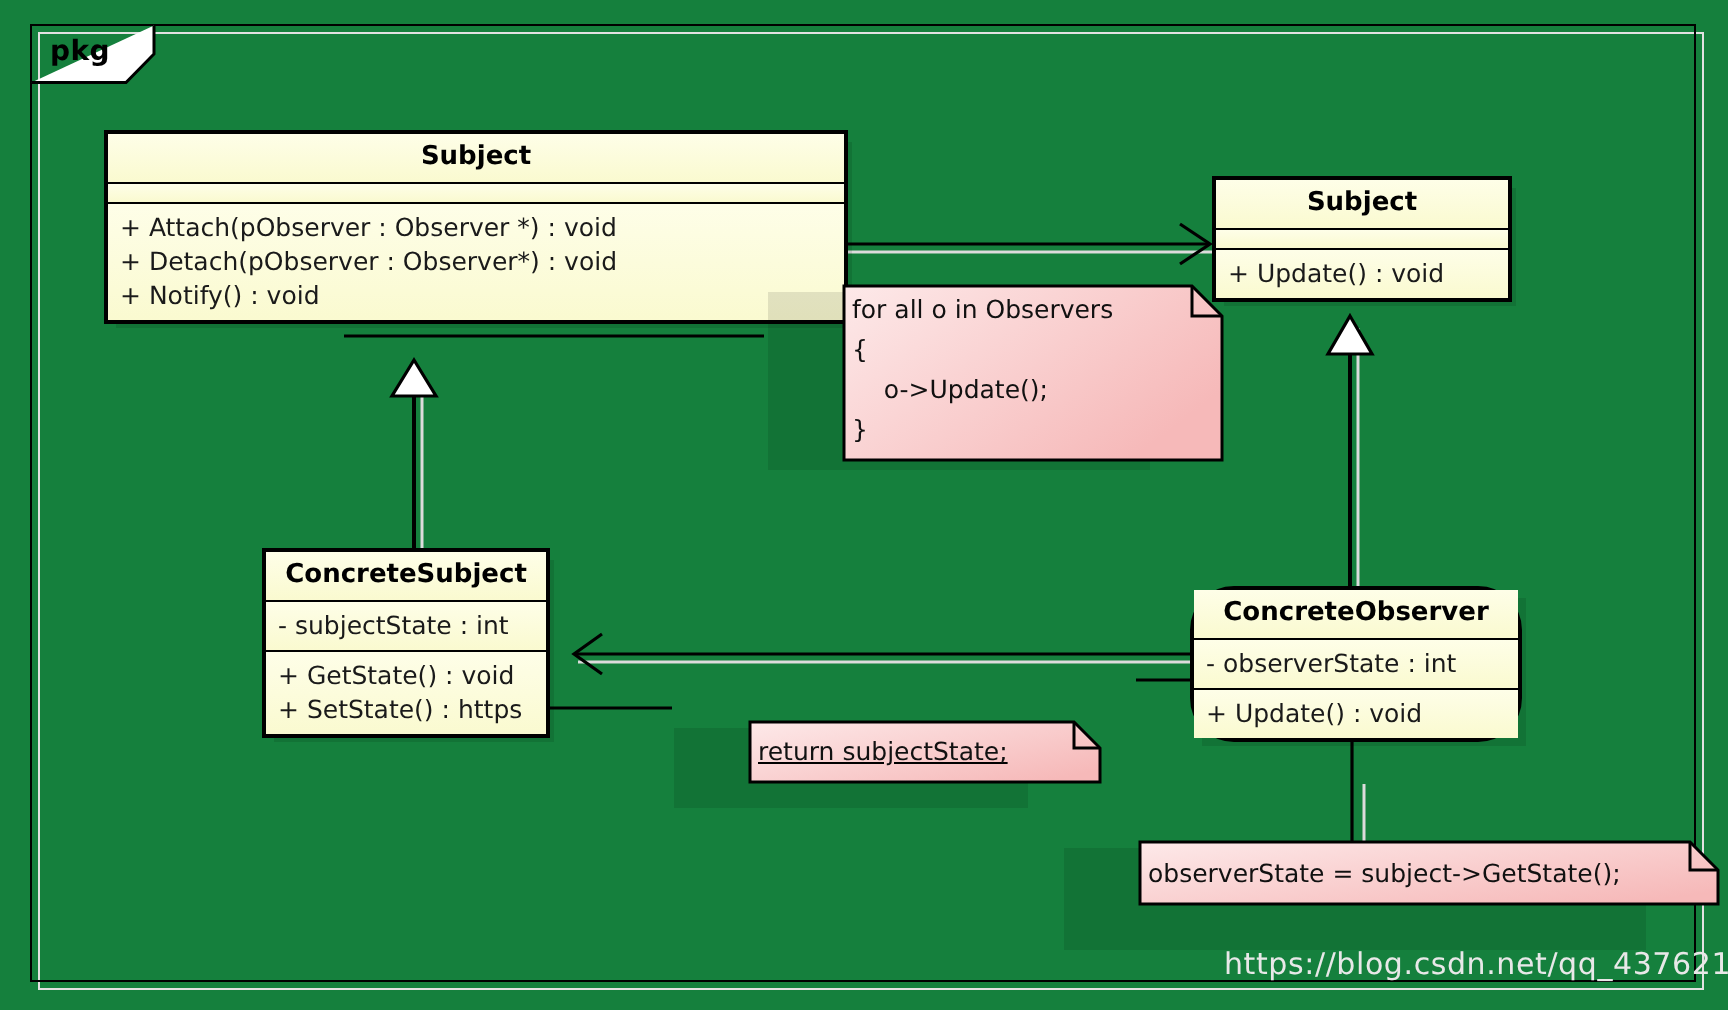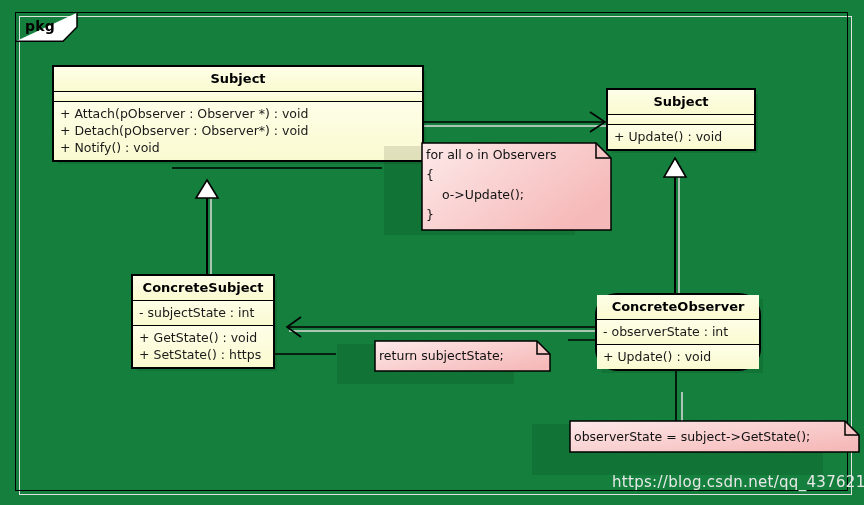--- a/index.html
+++ b/index.html
@@ -153,21 +153,21 @@
     z-index: 2;
     font-size: 12.5px;
     color: #111111;
     line-height: 20px;
     padding: 3px 6px 3px 5px;
     white-space: pre;
     box-sizing: border-box;
   }
 
   #note-forall { left: 380px; top: 142px; width: 191px; height: 89px; }
-  #note-return { left: 333px; top: 340px; width: 177px; height: 40px; }
+  #note-return { left: 333px; top: 360px; width: 177px; height: 40px; text-decoration: underline; }
   #note-assign { left: 528px; top: 420px; width: 291px; height: 51px; }
 
   
   #connectors {
     position: absolute;
     left: 0; top: 0;
     width: 864px; height: 505px;
     z-index: 4;
     pointer-events: none;
   }

